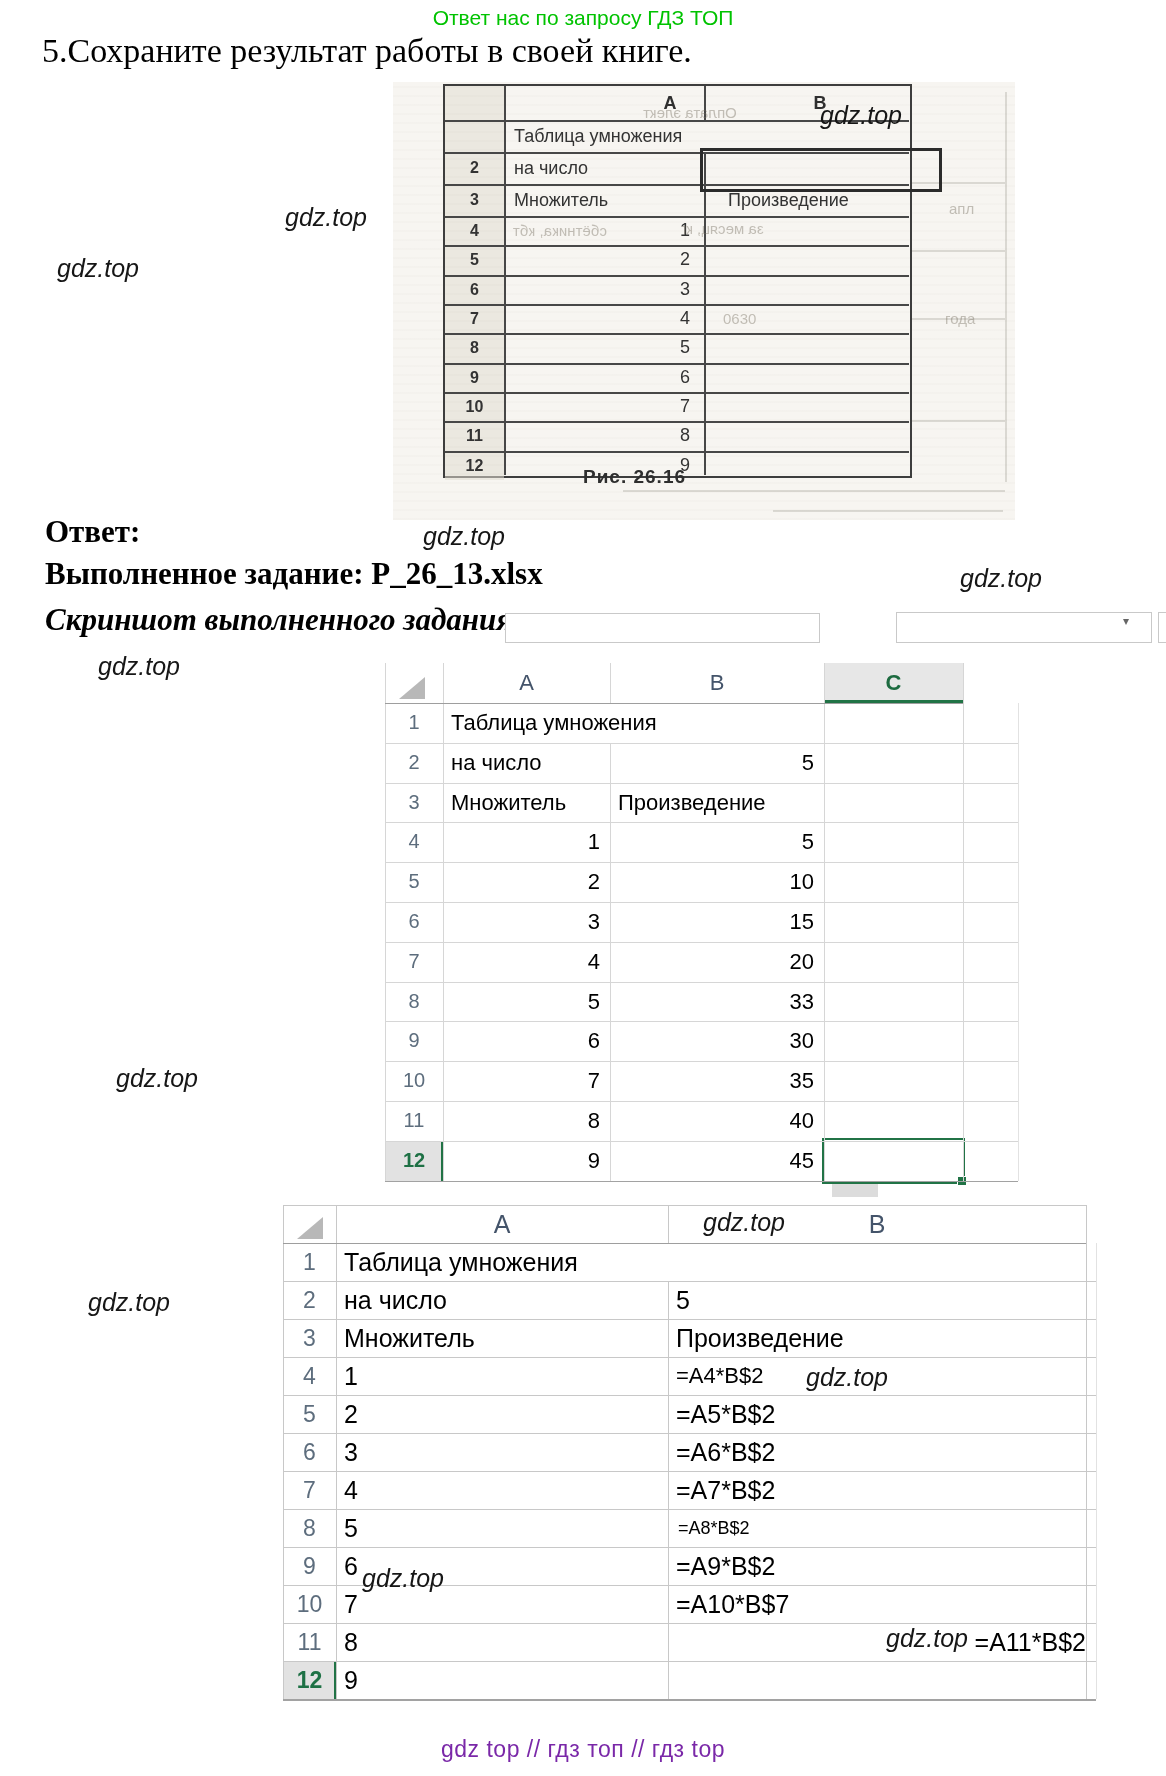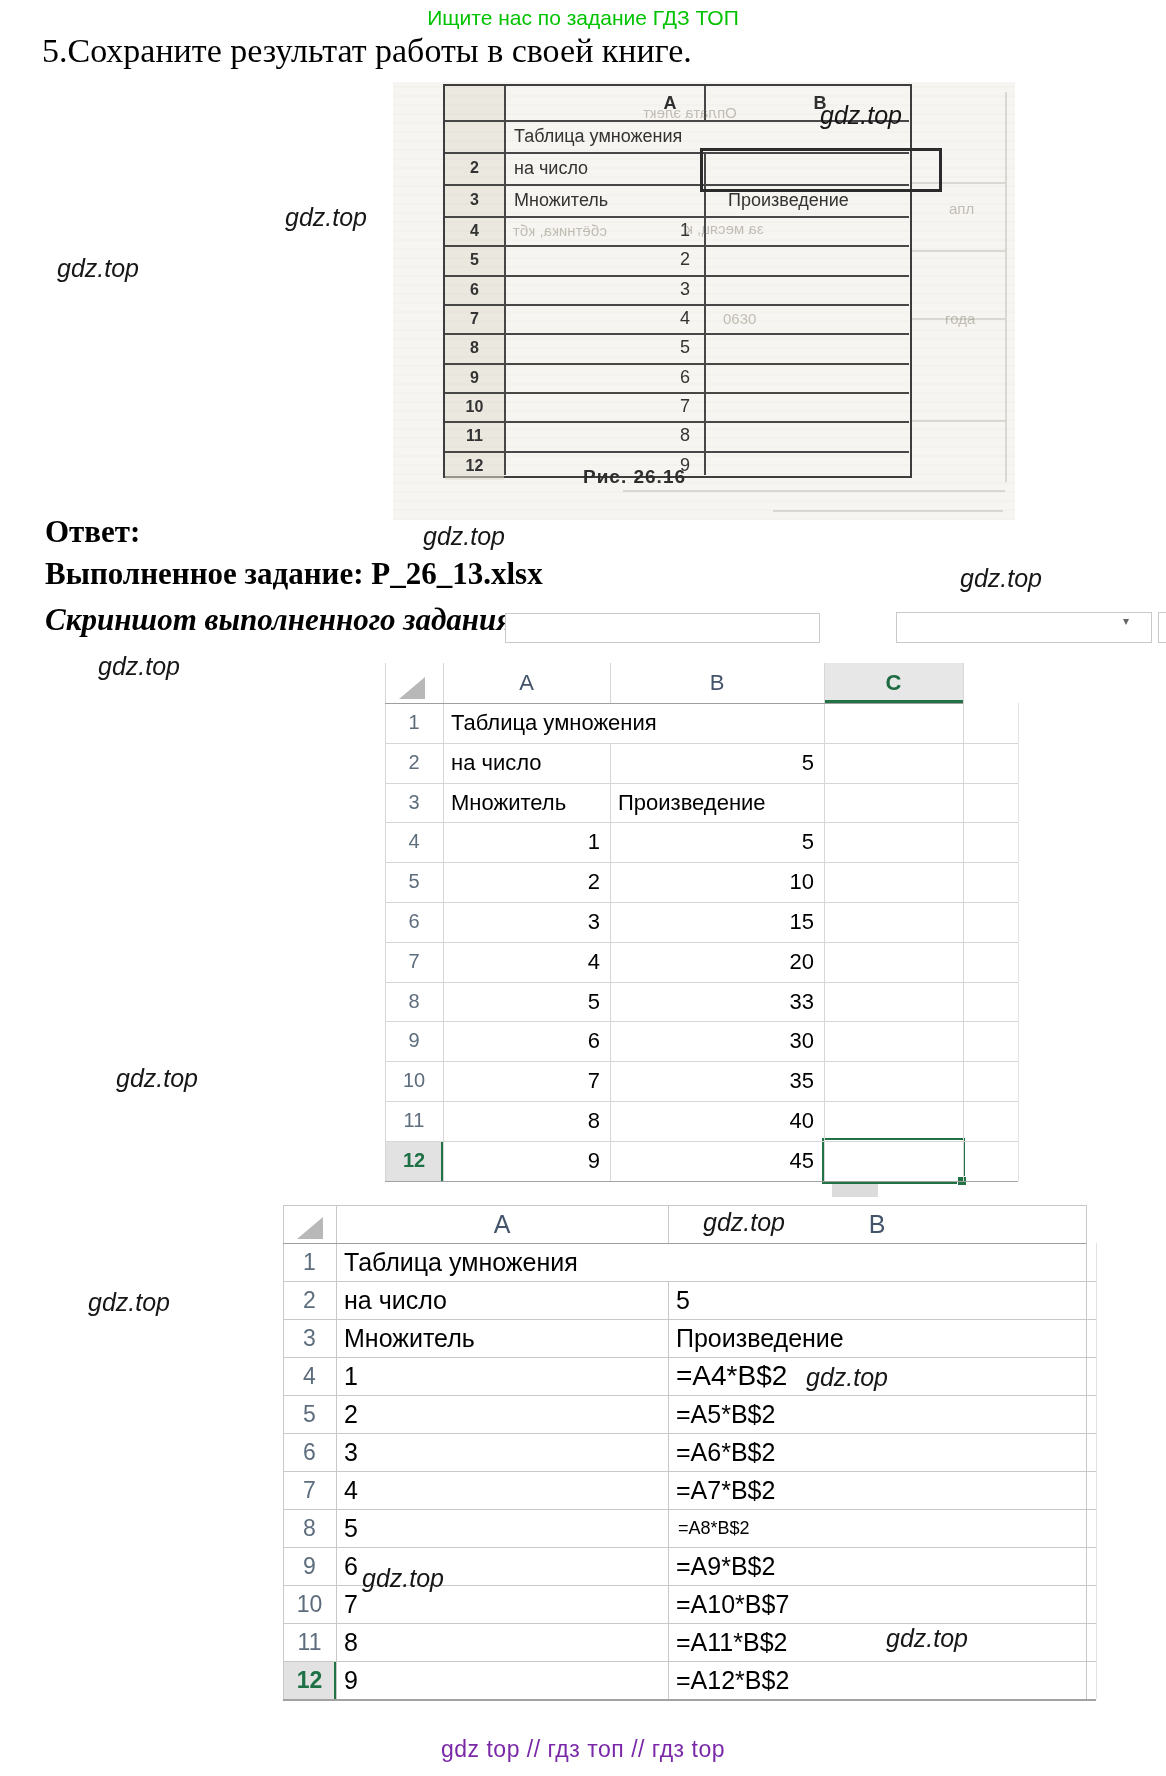--- a/index.html
+++ b/index.html
@@ -25,21 +25,21 @@
 
   
   .gl{position:absolute;background:#d6d6d6;}
   .txt{position:absolute;white-space:nowrap;color:#000;}
 </style>
 </head>
 <body>
 
 <div id="page">
 
-  <div class="abs promo">Ищите нас по задание ГДЗ ТОП</div>
+  <div class="abs promo">Ответ нас по запросу ГДЗ ТОП</div>
   <div class="abs heading">5.Сохраните результат работы в своей книге.</div>
 
   <div class="abs" id="scan">
     <div id="scan-table">
         <div class="abs" style="left: 50px; top: 2px; width: 469px; height: 394px; border: 2.5px solid rgb(61, 61, 61); box-sizing: border-box; background: transparent;">
           <div class="abs" style="left: 0px; top: 0px; width: 59px; height: 394px; background: rgba(225, 220, 210, 0.55);"></div>
           <div class="f-line" style="left: 59px; top: 0px; width: 1.5px; height: 389px;"></div>
           <div class="f-line" style="left: 259px; top: 0px; width: 1.5px; height: 34px;"></div>
           <div class="f-line" style="left: 259px; top: 66px; width: 1.5px; height: 323px;"></div>
           <div class="f-line" style="left: 0px; top: 34px; width: 464px; height: 2px;"></div>
@@ -210,45 +210,44 @@
       <div class="txt" style="left: 0px; top: 38px; width: 53px; height: 38px; line-height: 38px; text-align: center; font-size: 23px; font-weight: 400; color: rgb(93, 109, 125);">1</div>
       <div class="txt" style="left: 53px; top: 38px; width: 750px; height: 38px; line-height: 38px; font-size: 25px; color: rgb(0, 0, 0); box-sizing: border-box; white-space: nowrap; text-align: left; padding-right: 0px; padding-left: 8px;">Таблица умножения</div>
       <div class="txt" style="left: 0px; top: 76px; width: 53px; height: 38px; line-height: 38px; text-align: center; font-size: 23px; font-weight: 400; color: rgb(93, 109, 125);">2</div>
       <div class="txt" style="left: 53px; top: 76px; width: 332px; height: 38px; line-height: 38px; font-size: 25px; color: rgb(0, 0, 0); box-sizing: border-box; white-space: nowrap; text-align: left; padding-right: 0px; padding-left: 8px;">на число</div>
       <div class="txt" style="left: 385px; top: 76px; width: 418px; height: 38px; line-height: 38px; font-size: 25px; color: rgb(0, 0, 0); box-sizing: border-box; white-space: nowrap; text-align: left; padding-right: 0px; padding-left: 8px;">5</div>
       <div class="txt" style="left: 0px; top: 114px; width: 53px; height: 38px; line-height: 38px; text-align: center; font-size: 23px; font-weight: 400; color: rgb(93, 109, 125);">3</div>
       <div class="txt" style="left: 53px; top: 114px; width: 332px; height: 38px; line-height: 38px; font-size: 25px; color: rgb(0, 0, 0); box-sizing: border-box; white-space: nowrap; text-align: left; padding-right: 0px; padding-left: 8px;">Множитель</div>
       <div class="txt" style="left: 385px; top: 114px; width: 418px; height: 38px; line-height: 38px; font-size: 25px; color: rgb(0, 0, 0); box-sizing: border-box; white-space: nowrap; text-align: left; padding-right: 0px; padding-left: 8px;">Произведение</div>
       <div class="txt" style="left: 0px; top: 152px; width: 53px; height: 38px; line-height: 38px; text-align: center; font-size: 23px; font-weight: 400; color: rgb(93, 109, 125);">4</div>
       <div class="txt" style="left: 53px; top: 152px; width: 332px; height: 38px; line-height: 38px; font-size: 25px; color: rgb(0, 0, 0); box-sizing: border-box; white-space: nowrap; text-align: left; padding-right: 0px; padding-left: 8px;">1</div>
-      <div class="txt" style="left: 385px; top: 152px; width: 418px; height: 38px; line-height: 38px; font-size: 28px; color: rgb(0, 0, 0); box-sizing: border-box; white-space: nowrap; text-align: left; padding-right: 0px; padding-left: 8px;">=A4*B$2</div>
+      <div class="txt" style="left: 385px; top: 152px; width: 418px; height: 38px; line-height: 38px; font-size: 22px; color: rgb(0, 0, 0); box-sizing: border-box; white-space: nowrap; text-align: left; padding-right: 0px; padding-left: 8px;">=A4*B$2</div>
       <div class="txt" style="left: 0px; top: 190px; width: 53px; height: 38px; line-height: 38px; text-align: center; font-size: 23px; font-weight: 400; color: rgb(93, 109, 125);">5</div>
       <div class="txt" style="left: 53px; top: 190px; width: 332px; height: 38px; line-height: 38px; font-size: 25px; color: rgb(0, 0, 0); box-sizing: border-box; white-space: nowrap; text-align: left; padding-right: 0px; padding-left: 8px;">2</div>
       <div class="txt" style="left: 385px; top: 190px; width: 418px; height: 38px; line-height: 38px; font-size: 25px; color: rgb(0, 0, 0); box-sizing: border-box; white-space: nowrap; text-align: left; padding-right: 0px; padding-left: 8px;">=A5*B$2</div>
       <div class="txt" style="left: 0px; top: 228px; width: 53px; height: 38px; line-height: 38px; text-align: center; font-size: 23px; font-weight: 400; color: rgb(93, 109, 125);">6</div>
       <div class="txt" style="left: 53px; top: 228px; width: 332px; height: 38px; line-height: 38px; font-size: 25px; color: rgb(0, 0, 0); box-sizing: border-box; white-space: nowrap; text-align: left; padding-right: 0px; padding-left: 8px;">3</div>
       <div class="txt" style="left: 385px; top: 228px; width: 418px; height: 38px; line-height: 38px; font-size: 25px; color: rgb(0, 0, 0); box-sizing: border-box; white-space: nowrap; text-align: left; padding-right: 0px; padding-left: 8px;">=A6*B$2</div>
       <div class="txt" style="left: 0px; top: 266px; width: 53px; height: 38px; line-height: 38px; text-align: center; font-size: 23px; font-weight: 400; color: rgb(93, 109, 125);">7</div>
       <div class="txt" style="left: 53px; top: 266px; width: 332px; height: 38px; line-height: 38px; font-size: 25px; color: rgb(0, 0, 0); box-sizing: border-box; white-space: nowrap; text-align: left; padding-right: 0px; padding-left: 8px;">4</div>
       <div class="txt" style="left: 385px; top: 266px; width: 418px; height: 38px; line-height: 38px; font-size: 25px; color: rgb(0, 0, 0); box-sizing: border-box; white-space: nowrap; text-align: left; padding-right: 0px; padding-left: 8px;">=A7*B$2</div>
       <div class="txt" style="left: 0px; top: 304px; width: 53px; height: 38px; line-height: 38px; text-align: center; font-size: 23px; font-weight: 400; color: rgb(93, 109, 125);">8</div>
       <div class="txt" style="left: 53px; top: 304px; width: 332px; height: 38px; line-height: 38px; font-size: 25px; color: rgb(0, 0, 0); box-sizing: border-box; white-space: nowrap; text-align: left; padding-right: 0px; padding-left: 8px;">5</div>
       <div class="txt" style="left: 385px; top: 304px; width: 418px; height: 38px; line-height: 38px; font-size: 18px; color: rgb(0, 0, 0); box-sizing: border-box; white-space: nowrap; text-align: left; padding-right: 0px; padding-left: 10px;">=A8*B$2</div>
       <div class="txt" style="left: 0px; top: 342px; width: 53px; height: 38px; line-height: 38px; text-align: center; font-size: 23px; font-weight: 400; color: rgb(93, 109, 125);">9</div>
       <div class="txt" style="left: 53px; top: 342px; width: 332px; height: 38px; line-height: 38px; font-size: 25px; color: rgb(0, 0, 0); box-sizing: border-box; white-space: nowrap; text-align: left; padding-right: 0px; padding-left: 8px;">6</div>
       <div class="txt" style="left: 385px; top: 342px; width: 418px; height: 38px; line-height: 38px; font-size: 25px; color: rgb(0, 0, 0); box-sizing: border-box; white-space: nowrap; text-align: left; padding-right: 0px; padding-left: 8px;">=A9*B$2</div>
       <div class="txt" style="left: 0px; top: 380px; width: 53px; height: 38px; line-height: 38px; text-align: center; font-size: 23px; font-weight: 400; color: rgb(93, 109, 125);">10</div>
       <div class="txt" style="left: 53px; top: 380px; width: 332px; height: 38px; line-height: 38px; font-size: 25px; color: rgb(0, 0, 0); box-sizing: border-box; white-space: nowrap; text-align: left; padding-right: 0px; padding-left: 8px;">7</div>
       <div class="txt" style="left: 385px; top: 380px; width: 418px; height: 38px; line-height: 38px; font-size: 25px; color: rgb(0, 0, 0); box-sizing: border-box; white-space: nowrap; text-align: left; padding-right: 0px; padding-left: 8px;">=A10*B$7</div>
       <div class="txt" style="left: 0px; top: 418px; width: 53px; height: 38px; line-height: 38px; text-align: center; font-size: 23px; font-weight: 400; color: rgb(93, 109, 125);">11</div>
       <div class="txt" style="left: 53px; top: 418px; width: 332px; height: 38px; line-height: 38px; font-size: 25px; color: rgb(0, 0, 0); box-sizing: border-box; white-space: nowrap; text-align: left; padding-right: 0px; padding-left: 8px;">8</div>
-      <div class="txt" style="left: 385px; top: 418px; width: 418px; height: 38px; line-height: 38px; font-size: 25px; color: rgb(0, 0, 0); box-sizing: border-box; white-space: nowrap; text-align: left; padding-right: 0px; padding-left: 8px;">=A11*B$2</div>
+      <div class="txt" style="left: 385px; top: 418px; width: 418px; height: 38px; line-height: 38px; font-size: 25px; color: rgb(0, 0, 0); box-sizing: border-box; white-space: nowrap; text-align: right; padding-right: 0px; padding-left: 8px;">=A11*B$2</div>
       <div class="txt" style="left: 0px; top: 456px; width: 53px; height: 38px; line-height: 38px; text-align: center; font-size: 23px; font-weight: 700; color: rgb(30, 113, 69);">12</div>
       <div class="txt" style="left: 53px; top: 456px; width: 332px; height: 38px; line-height: 38px; font-size: 25px; color: rgb(0, 0, 0); box-sizing: border-box; white-space: nowrap; text-align: left; padding-right: 0px; padding-left: 8px;">9</div>
-      <div class="txt" style="left: 385px; top: 456px; width: 418px; height: 38px; line-height: 38px; font-size: 25px; color: rgb(0, 0, 0); box-sizing: border-box; white-space: nowrap; text-align: left; padding-right: 0px; padding-left: 8px;">=A12*B$2</div>
     </div>
 
   <div class="wm" style="left:820px;top:101px;">gdz.top</div>
   <div class="wm" style="left:285px;top:203px;">gdz.top</div>
   <div class="wm" style="left:57px;top:254px;">gdz.top</div>
   <div class="wm" style="left:423px;top:522px;">gdz.top</div>
   <div class="wm" style="left:960px;top:564px;">gdz.top</div>
   <div class="wm" style="left:98px;top:652px;">gdz.top</div>
   <div class="wm" style="left:116px;top:1064px;">gdz.top</div>
   <div class="wm" style="left:703px;top:1208px;">gdz.top</div>

